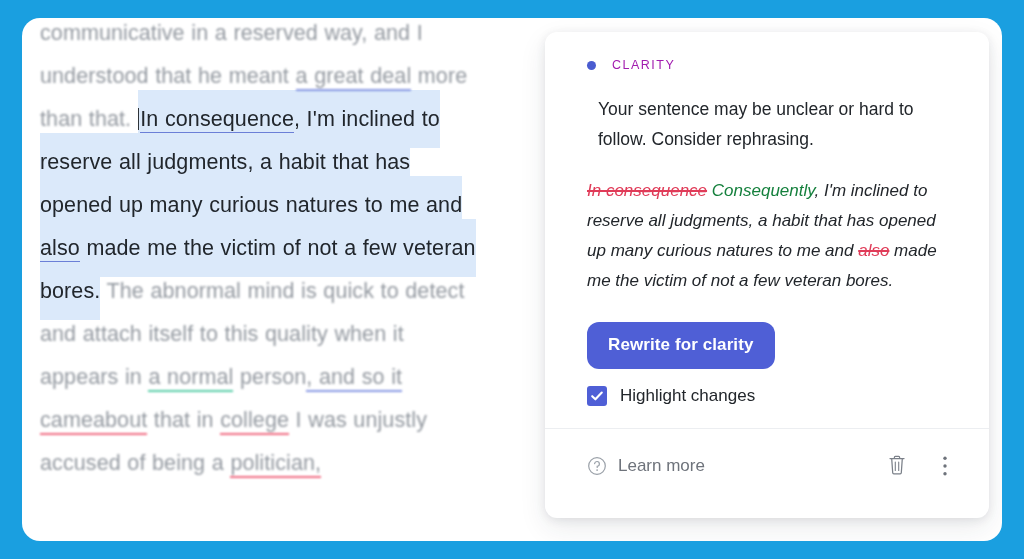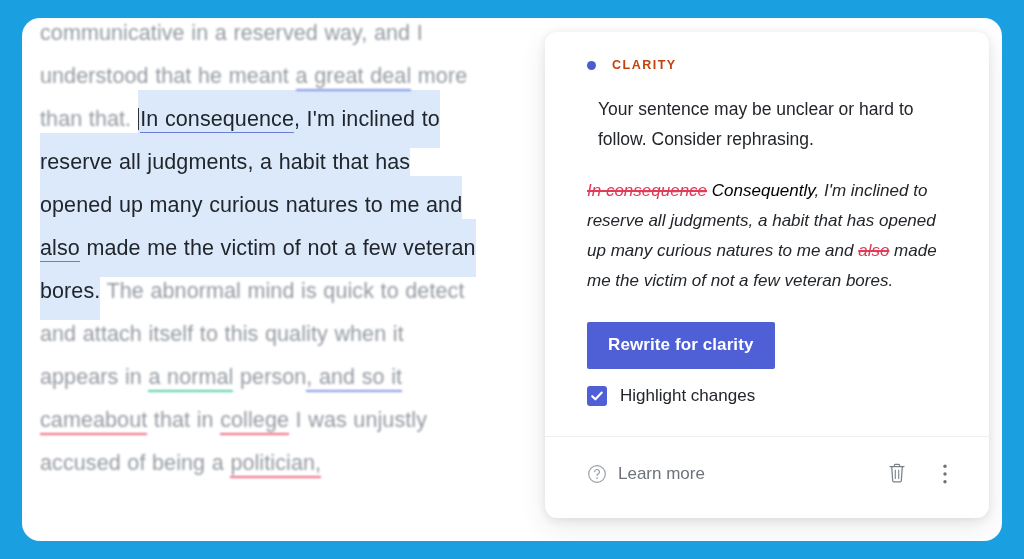--- a/index.html
+++ b/index.html
@@ -128,22 +128,22 @@
     width: 9px;
     height: 9px;
     border-radius: 50%;
     background: #4a5cd0;
     flex: 0 0 auto;
   }
 
   .cat-label {
     font-size: 12.5px;
     letter-spacing: 1.5px;
-    color: #c2410c;
-    font-weight: 700;
+    color: #a21caf;
+    font-weight: 400;
   }
 
   .explain {
     font-size: 17.5px;
     line-height: 30px;
     color: #22262b;
     margin-bottom: 22px;
     max-width: 350px;
     margin-left: 11px;
   }
@@ -158,32 +158,32 @@
 
   .del {
     color: #e03b58;
     text-decoration: line-through;
     text-decoration-color: #e03b58;
     text-decoration-thickness: 1.6px;
     font-style: italic;
   }
 
   .ins {
-    color: #000000;
+    color: #15803d;
     font-style: italic;
   }
 
   .rewrite-btn {
     display: inline-block;
     background: #4f5fd6;
     color: #ffffff;
     font-size: 17px;
     font-weight: bold;
     border: none;
-    border-radius: 2px;
+    border-radius: 12px;
     padding: 13px 21px 14px 21px;
     cursor: pointer;
     font-family: "Liberation Sans", sans-serif;
     letter-spacing: 0.1px;
   }
 
   .check-row {
     display: flex;
     align-items: center;
     gap: 13px;
@@ -204,21 +204,21 @@
 
   .check-label {
     font-size: 17px;
     color: #22262b;
   }
 
   .card-footer {
     position: absolute;
     left: 0;
     right: 0;
-    bottom: 8px;
+    bottom: 16px;
     height: 74px;
     padding: 0 30px 0 42px;
     display: flex;
     align-items: center;
     border-top: 1px solid #eceef1;
   }
 
   .learn {
     display: flex;
     align-items: center;

